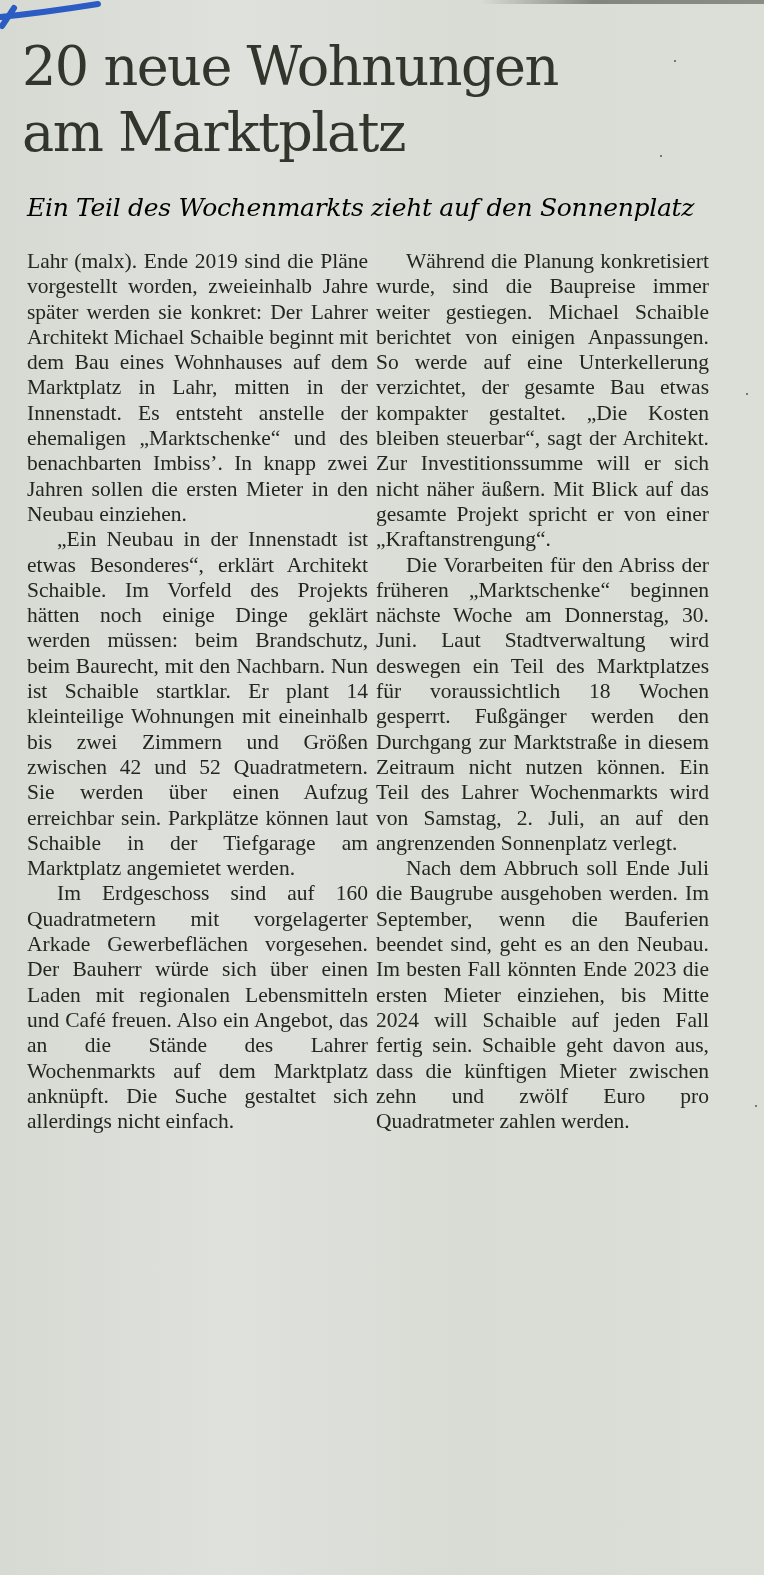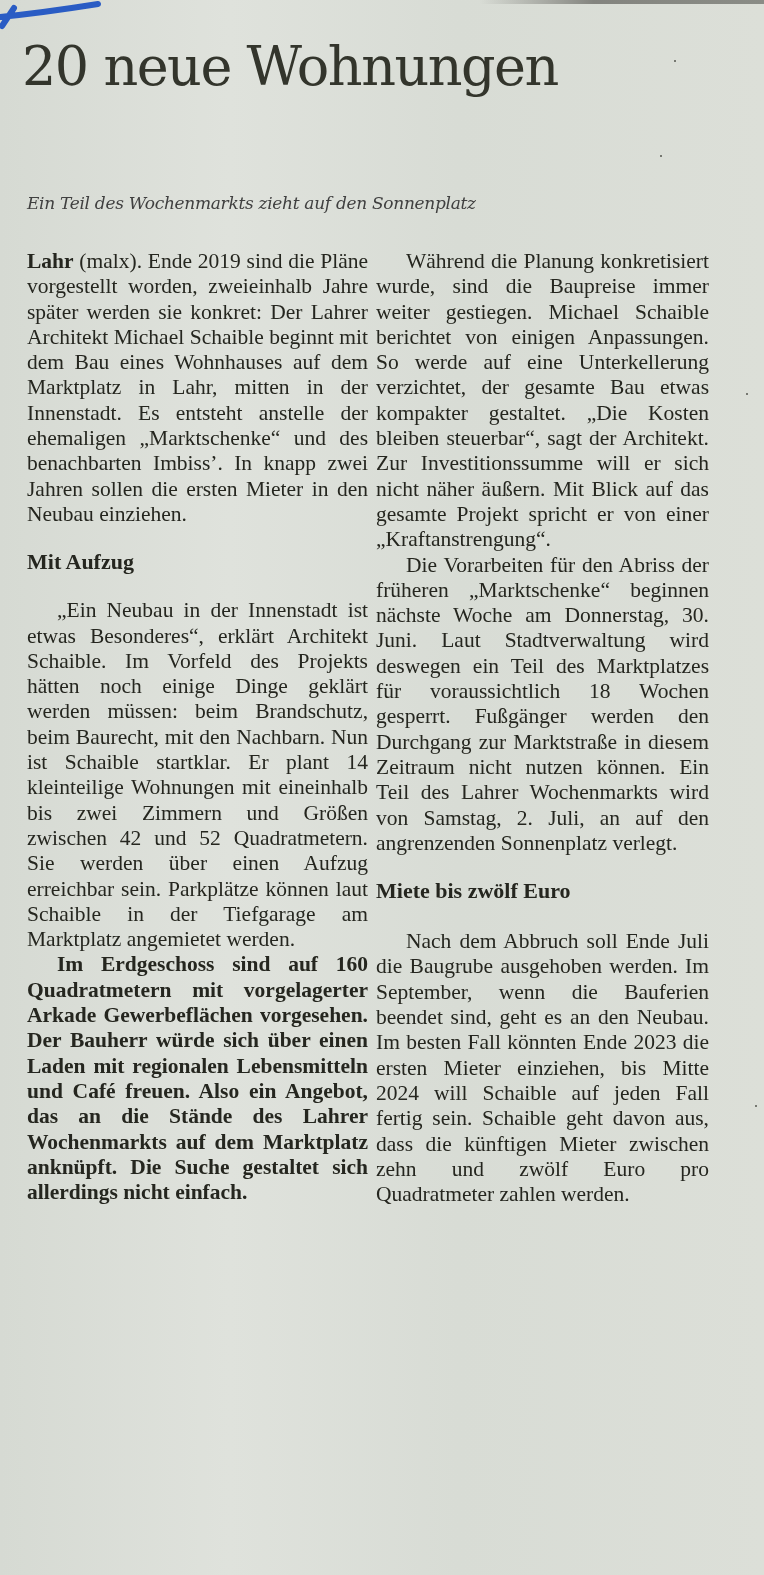--- a/index.html
+++ b/index.html
@@ -42,22 +42,22 @@
       color: #33352c;
       letter-spacing: -1.5px;
       margin: 0;
       font-weight: normal;
     }
     .subheadline {
       position: absolute;
       left: 27px; top: 193px;
       font-family: "DejaVu Serif", serif;
       font-style: italic;
-      font-size: 17px;
-      color: #404040;
+      font-size: 25px;
+      color: #000000;
       letter-spacing: -0.3px;
       margin: 0;
       font-weight: normal;
     }
     .col {
       position: absolute;
       font-family: "Liberation Serif", "DejaVu Serif", serif;
       font-size: 21.5px;
       line-height: 25.3px;
       text-align: justify;
@@ -65,64 +65,63 @@
       color: #25261f;
     }
     .col-left { left: 27px; top: 249px; width: 341px; }
     .col-right { left: 376px; top: 249px; width: 333px; }
     .col p {
       margin: 0;
       text-indent: 0;
     }
     .col p.indent { text-indent: 30px; }
     .col p.first { text-indent: 0; }
-    .dateline { font-weight: bold; }
+    .dateline { font-weight: normal; }
     .subhead {
       font-family: "Liberation Serif", "DejaVu Serif", serif;
       font-weight: bold;
       font-size: 22px;
       margin: 0;
       line-height: 26px;
     }
     .left-sub { margin-top: 22px; margin-bottom: 23px; }
     .right-sub { margin-top: 22px; margin-bottom: 25px; }
-    .gap-small { margin-top: 4px; font-weight: bold; }
+    .gap-small { margin-top: 4px; }
     .speck {
       position: absolute;
       width: 2px; height: 2px;
       background: #55564f;
       border-radius: 1px;
     }
   </style>
 </head>
 <body>
 
 <div class="paper"></div>
 <div class="top-shadow"></div>
 
 <svg class="pen-mark" viewBox="0 0 110 30">
   <path d="M2 26 L14 8 M0 17 C 30 14, 60 10, 98 4" stroke="#2a5cc4" stroke-width="6" fill="none" stroke-linecap="round"></path>
 </svg>
 
 <h1 class="headline">
   <span>20 neue Wohnungen</span><br>
+  <span>am Marktplatz</span>
 </h1>
 
 <h2 class="subheadline">Ein Teil des Wochenmarkts zieht auf den Sonnenplatz</h2>
 
 <div class="col col-left">
   <p class="first"><span class="dateline">Lahr</span><span> (malx). Ende 2019 sind die Pläne vorgestellt worden, zweieinhalb Jahre später werden sie konkret: Der Lahrer Architekt Michael Schaible beginnt mit dem Bau eines Wohnhauses auf dem Marktplatz in Lahr, mitten in der Innenstadt. Es entsteht anstelle der ehemaligen „Marktschenke“ und des benachbarten Imbiss’. In knapp zwei Jahren sollen die ersten Mieter in den Neubau einziehen.</span></p>
-  <h3 class="subhead left-sub">Mit Aufzug</h3>
   <p class="indent">„Ein Neubau in der Innenstadt ist etwas Besonderes“, erklärt Architekt Schaible. Im Vorfeld des Projekts hätten noch einige Dinge geklärt werden müssen: beim Brandschutz, beim Baurecht, mit den Nachbarn. Nun ist Schaible startklar. Er plant 14 kleinteilige Wohnungen mit eineinhalb bis zwei Zimmern und Größen zwischen 42 und 52 Quadratmetern. Sie werden über einen Aufzug erreichbar sein. Parkplätze können laut Schaible in der Tiefgarage am Marktplatz angemietet werden.</p>
   <p class="indent gap-small">Im Erdgeschoss sind auf 160 Quadratmetern mit vorgelagerter Arkade Gewerbeflächen vorgesehen. Der Bauherr würde sich über einen Laden mit regionalen Lebensmitteln und Café freuen. Also ein Angebot, das an die Stände des Lahrer Wochenmarkts auf dem Marktplatz anknüpft. Die Suche gestaltet sich allerdings nicht einfach.</p>
 </div>
 
 <div class="col col-right">
   <p class="indent">Während die Planung konkretisiert wurde, sind die Baupreise immer weiter gestiegen. Michael Schaible berichtet von einigen Anpassungen. So werde auf eine Unterkellerung verzichtet, der gesamte Bau etwas kompakter gestaltet. „Die Kosten bleiben steuerbar“, sagt der Architekt. Zur Investitionssumme will er sich nicht näher äußern. Mit Blick auf das gesamte Projekt spricht er von einer „Kraftanstrengung“.</p>
   <p class="indent">Die Vorarbeiten für den Abriss der früheren „Marktschenke“ beginnen nächste Woche am Donnerstag, 30. Juni. Laut Stadtverwaltung wird deswegen ein Teil des Marktplatzes für voraussichtlich 18 Wochen gesperrt. Fußgänger werden den Durchgang zur Marktstraße in diesem Zeitraum nicht nutzen können. Ein Teil des Lahrer Wochenmarkts wird von Samstag, 2. Juli, an auf den angrenzenden Sonnenplatz verlegt.</p>
-  <h3 class="subhead right-sub">Miete bis zwölf Euro</h3>
   <p class="indent">Nach dem Abbruch soll Ende Juli die Baugrube ausgehoben werden. Im September, wenn die Bauferien beendet sind, geht es an den Neubau. Im besten Fall könnten Ende 2023 die ersten Mieter einziehen, bis Mitte 2024 will Schaible auf jeden Fall fertig sein. Schaible geht davon aus, dass die künftigen Mieter zwischen zehn und zwölf Euro pro Quadratmeter zahlen werden.</p>
 </div>
 
 <div class="speck" style="left:674px;top:60px;"></div>
 <div class="speck" style="left:660px;top:155px;"></div>
 <div class="speck" style="left:746px;top:393px;"></div>
 <div class="speck" style="left:755px;top:1105px;"></div>
 
 </body></html>

